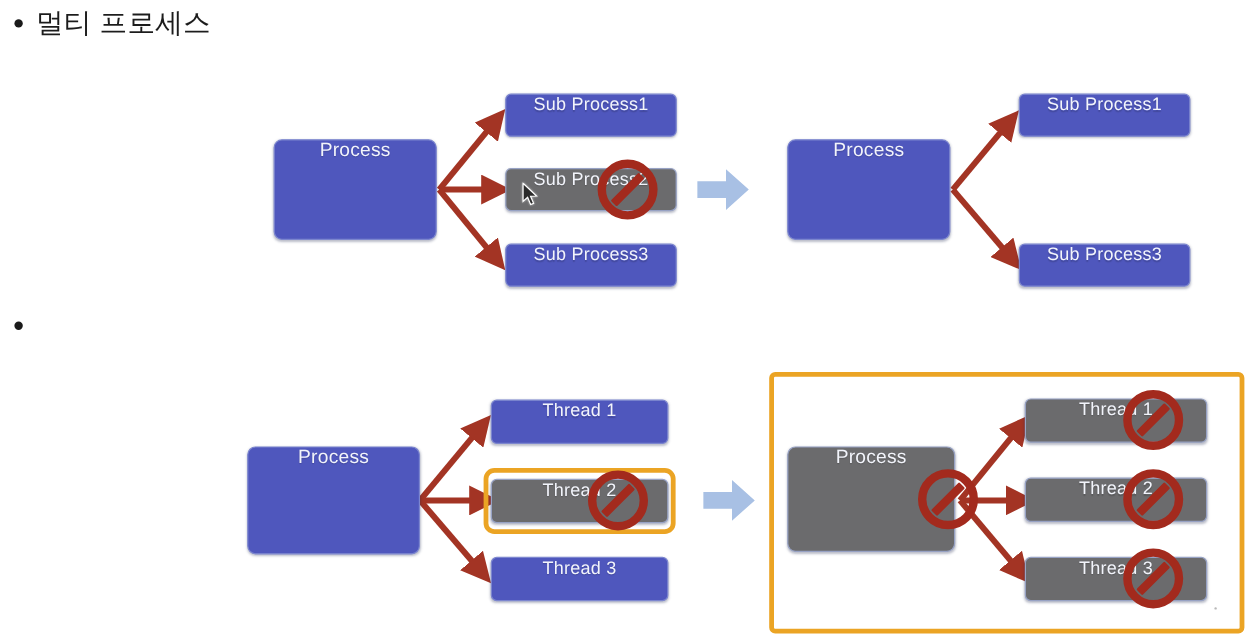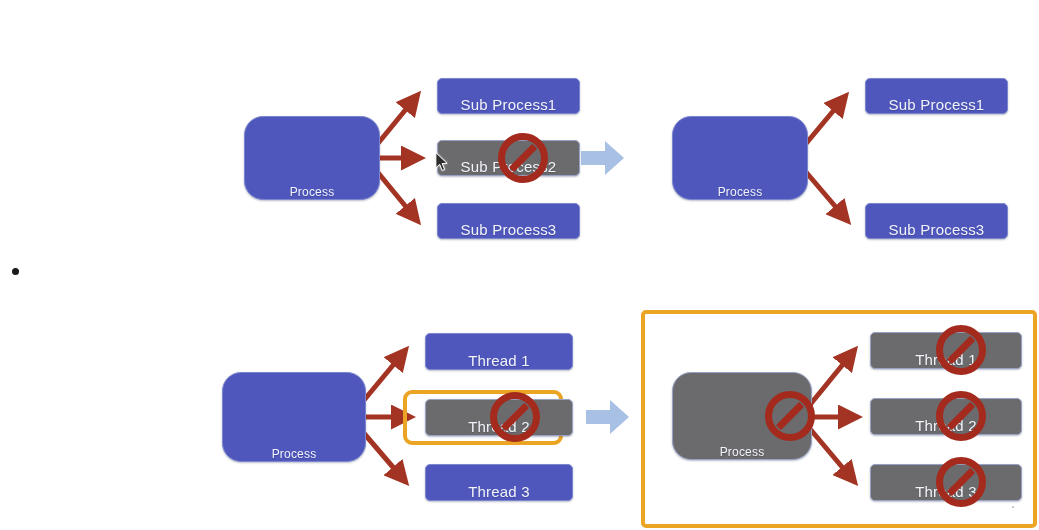--- a/index.html
+++ b/index.html
@@ -41,35 +41,34 @@
     color: #1c1c1c;
     letter-spacing: 0.2px;
     line-height: 1;
   }
 
   
   .node {
     position: absolute;
     box-sizing: border-box;
     display: flex;
-    align-items: flex-end;
+    align-items: flex-start;
     justify-content: center;
     color: #f2f4fb;
     font-size: 15px;
     letter-spacing: 0.2px;
     border-radius: 5px;
     border: 1px solid #8e9bd0;
     box-shadow: 0 1px 2px rgba(30,40,80,.30);
     text-shadow: 0 1px 1px rgba(0,0,0,.18);
     user-select: none;
-    margin-left: 16px;
   }
   .node.blue   { background: #4f57bd; border-color: #7c86cf; }
   .node.gray   { background: #6b6b6d; border-color: #97a2c4; }
-  .node.big    { font-size: 12px; border-radius: 19px; }
+  .node.big    { font-size: 16px; border-radius: 7px; }
 
   
   .conn {
     position: absolute;
     left: 0; top: 0;
     width: 1039px; height: 530px;
     pointer-events: none;
     overflow: visible;
   }
 
@@ -128,20 +127,24 @@
     width: 2px; height: 2px;
     background: #b8b8b8;
     border-radius: 50%;
   }
 </style>
 </head>
 <body>
 
 <div class="slide">
 
+  <div class="bullet-row" style="left:12px; top:8px;">
+    <span class="bullet-dot"></span>
+    <span class="bullet-text">멀티 프로세스</span>
+  </div>
 
   <svg class="conn">
     <defs>
       <marker id="ah1" markerWidth="5" markerHeight="5" refX="3.4" refY="2.5" orient="auto">
         <path d="M0,0 L5,2.5 L0,5 z" fill="#a33424"></path>
       </marker>
     </defs>
 
     <line x1="366" y1="158" x2="416" y2="97" stroke="#a33424" stroke-width="5" marker-end="url(#ah1)"></line>
     <line x1="366" y1="158" x2="418" y2="158" stroke="#a33424" stroke-width="5" marker-end="url(#ah1)"></line>

